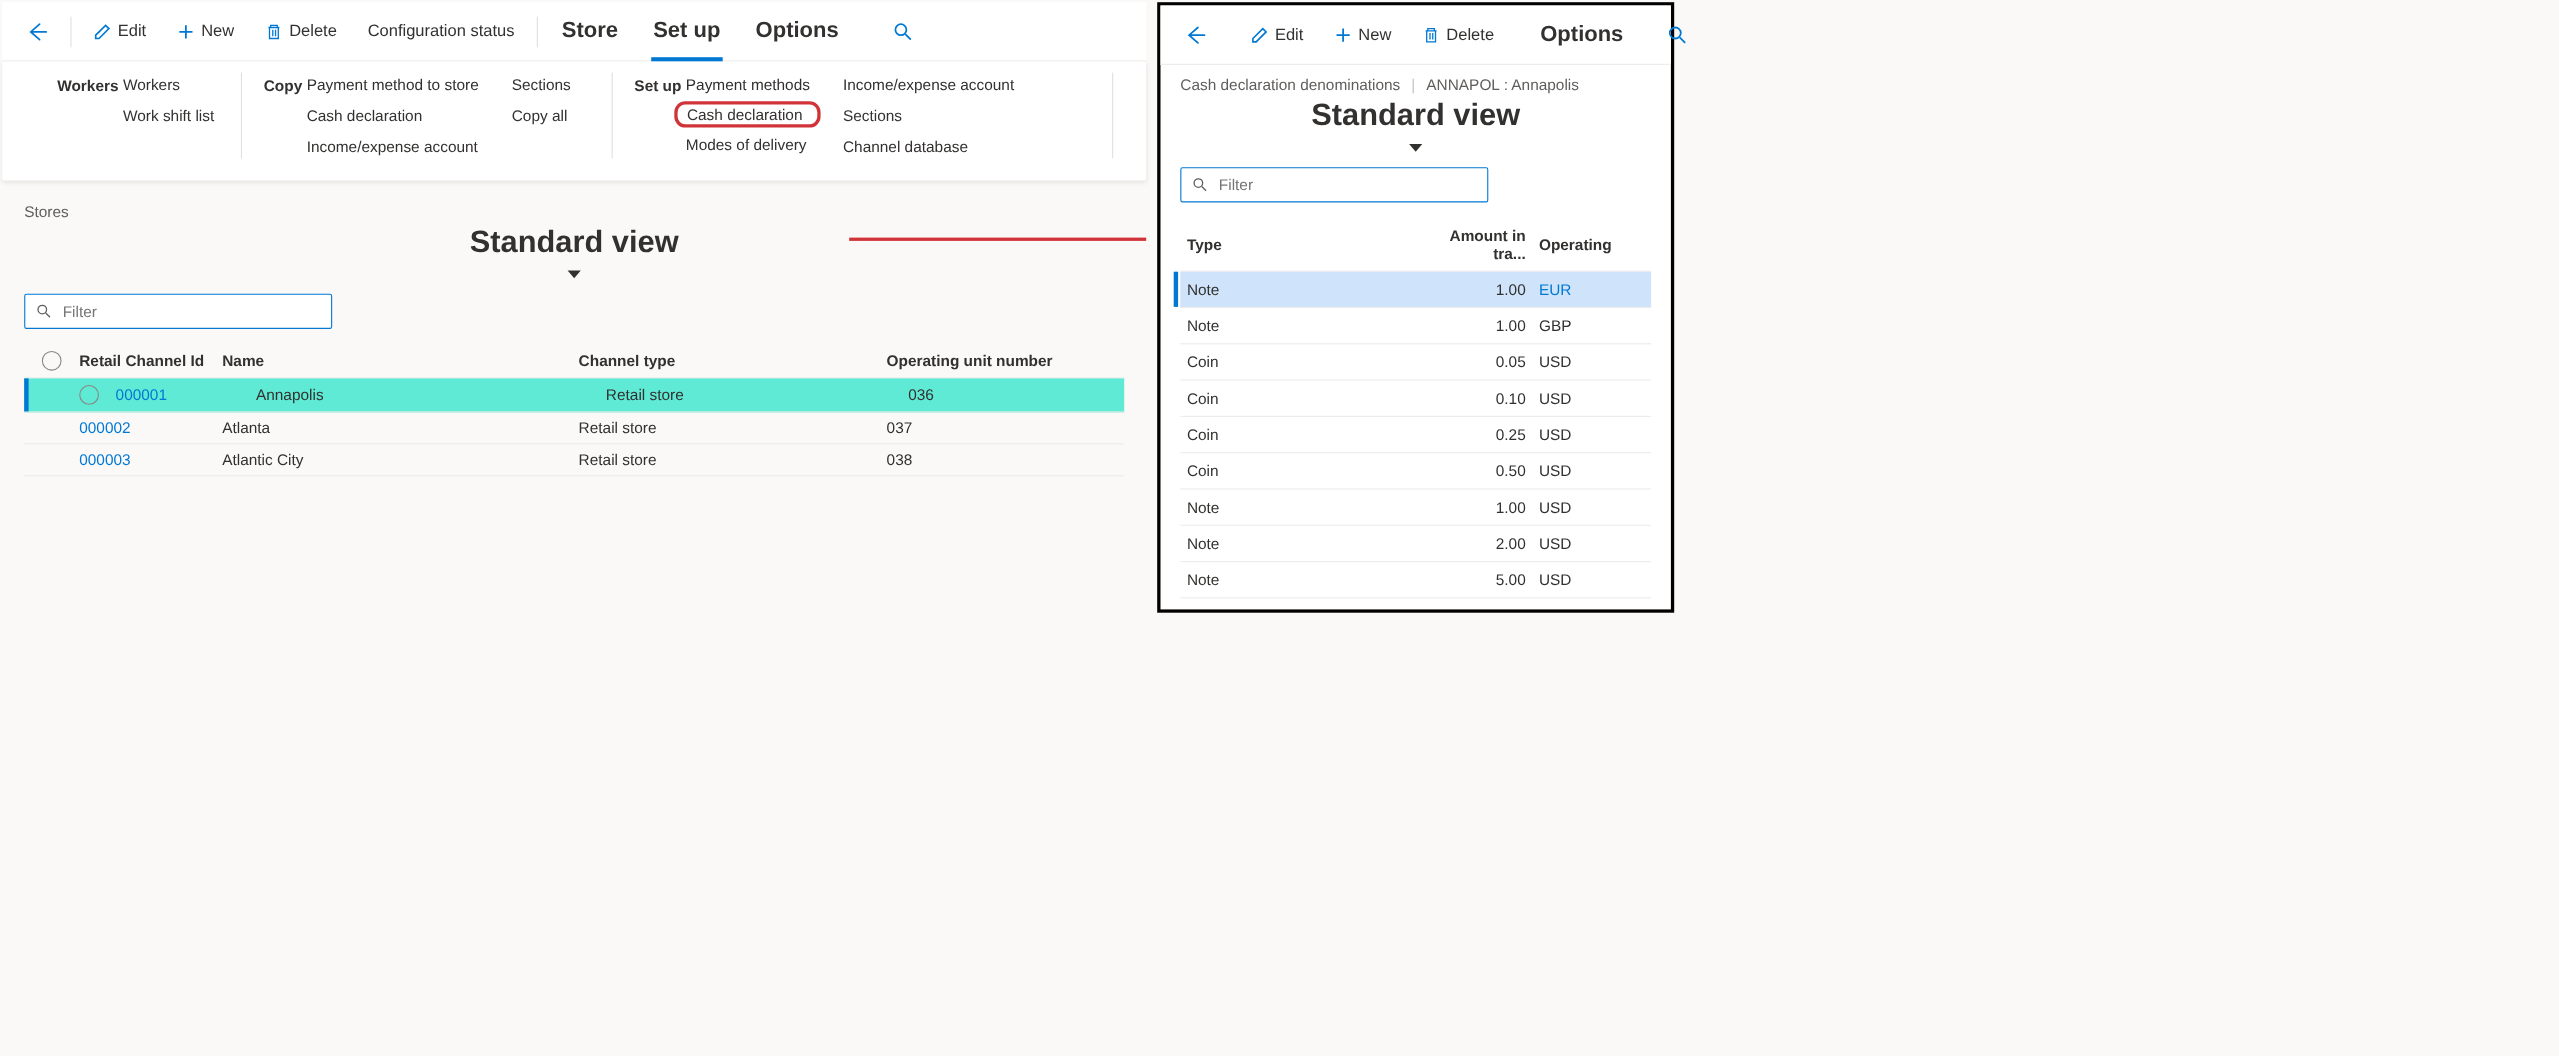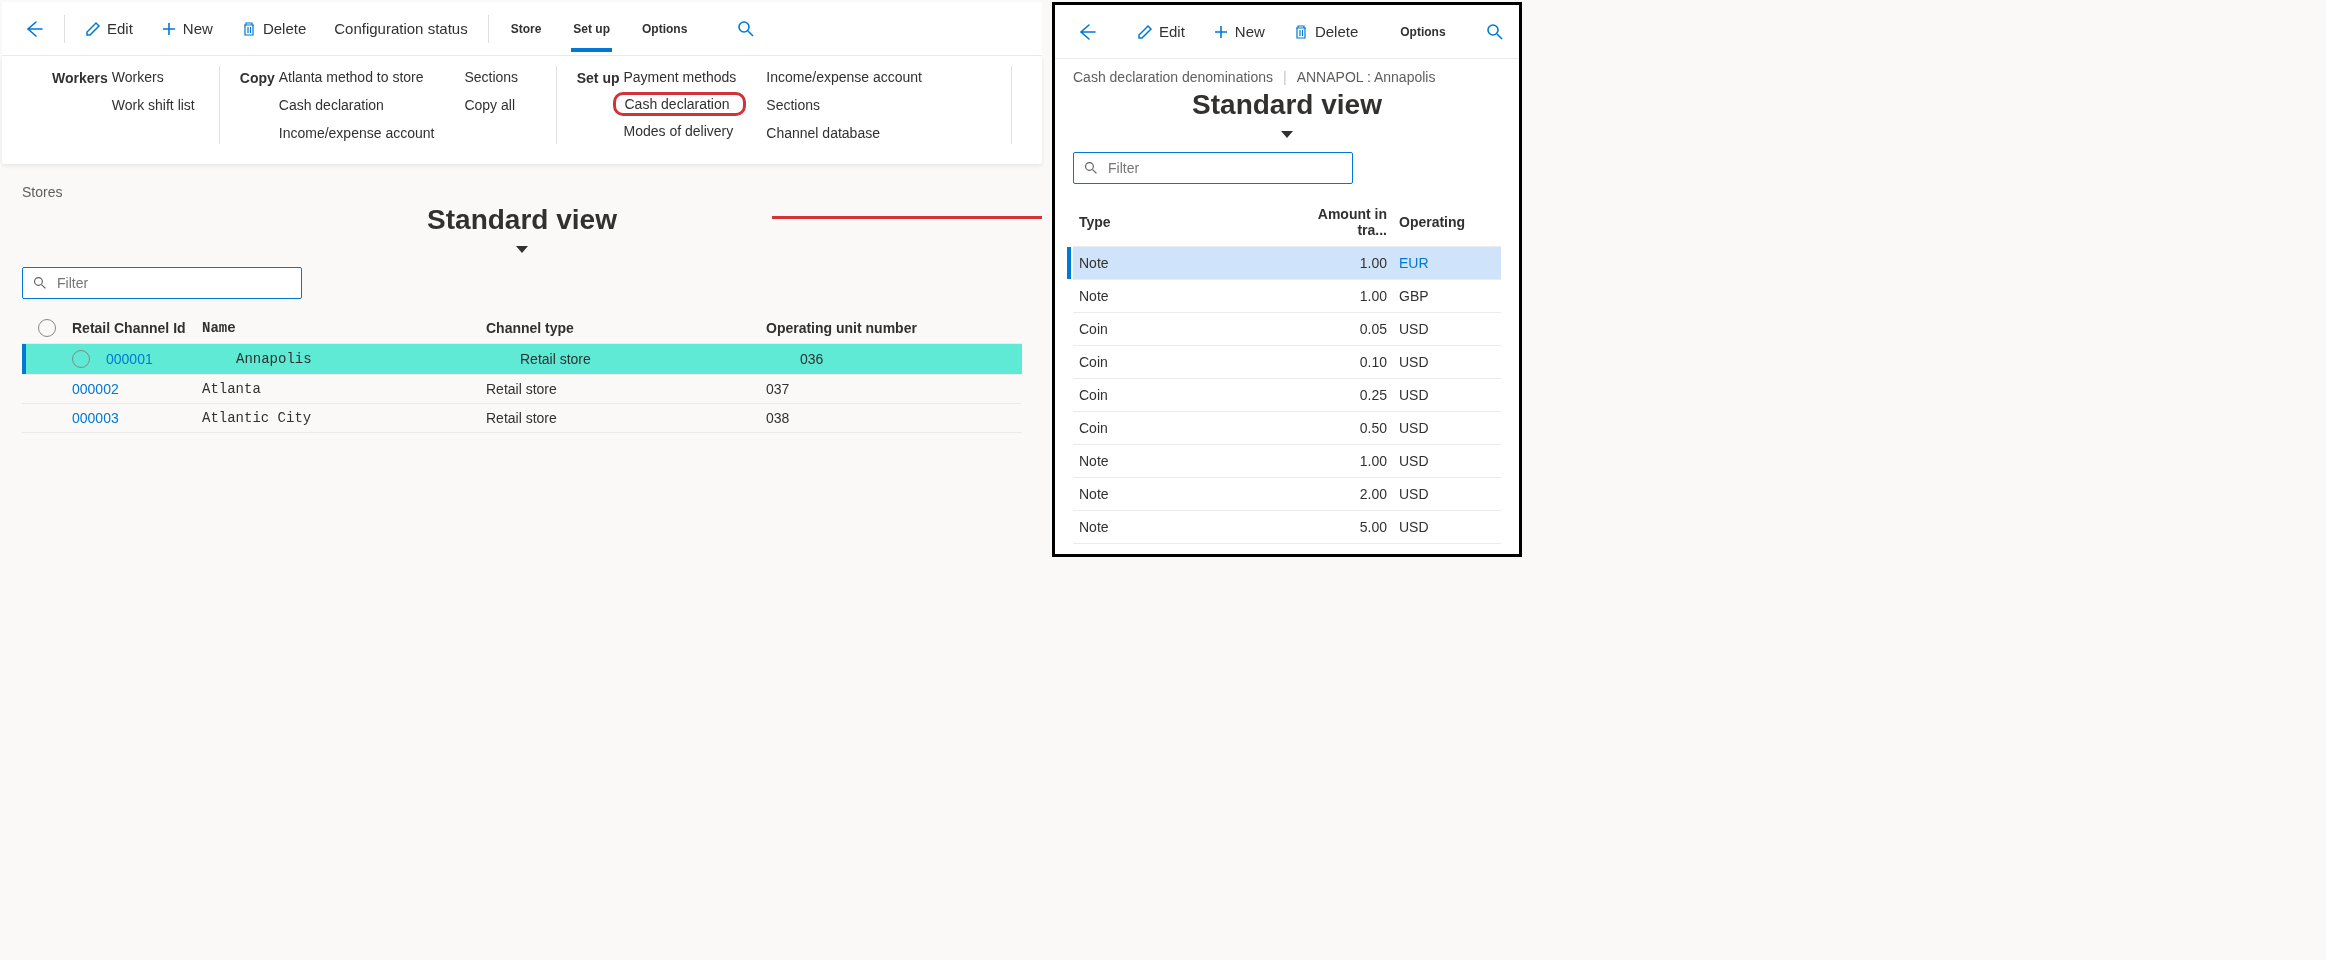--- a/index.html
+++ b/index.html
@@ -46,21 +46,21 @@
   }
   .cmdbtn.black { color: #323130; }
   .sep {
     width: 1px;
     height: 28px;
     background: #e1dfdd;
     margin: 0 4px;
   }
   .cmdtab {
     padding: 12px 14px;
-    font-size: 12px;
+    font-size: 20px;
     font-weight: 600;
     color: #323130;
     cursor: pointer;
     position: relative;
   }
   .cmdtab.active::after {
     content: "";
     position: absolute;
     left: 12px;
     right: 12px;
@@ -156,21 +156,21 @@
   }
   .grid-header, .grid-row {
     display: flex;
     align-items: center;
     border-bottom: 1px solid #edebe9;
     padding: 6px 0;
   }
   .grid-header { font-weight: 600; }
   .col-sel { width: 50px; display:flex; justify-content:center; }
   .col-id { width: 130px; }
-  .col-name { width: 284px; font-family: Liberation Mono, monospace; }
+  .col-name { width: 324px; }
   .col-type { width: 280px; }
   .col-unit { width: 200px; }
   .grid-row.sel { background: #5eead4; position: relative; padding-left: 34px; }
   .grid-row.sel::before {
     content:""; position:absolute; left:0; top:0; bottom:0; width:4px; background:#0078d4;
   }
   .link { color: #0078d4; cursor: pointer; }
   .checkbox-o {
     width:18px;height:18px;border:1px solid #8a8886;border-radius:50%;
   }
@@ -247,21 +247,21 @@
         <div class="ribbon-col">
           <div class="ribbon-link">Workers</div>
           <div class="ribbon-link">Work shift list</div>
         </div>
       </div>
     </div>
     <div class="ribbon-group" style="flex:1">
       <div class="ribbon-title">Copy</div>
       <div class="ribbon-cols">
         <div class="ribbon-col">
-          <div class="ribbon-link">Atlanta method to store</div>
+          <div class="ribbon-link">Payment method to store</div>
           <div class="ribbon-link">Cash declaration</div>
           <div class="ribbon-link">Income/expense account</div>
         </div>
         <div class="ribbon-col">
           <div class="ribbon-link">Sections</div>
           <div class="ribbon-link">Copy all</div>
         </div>
       </div>
     </div>
     <div class="ribbon-group" style="flex:1.4">

